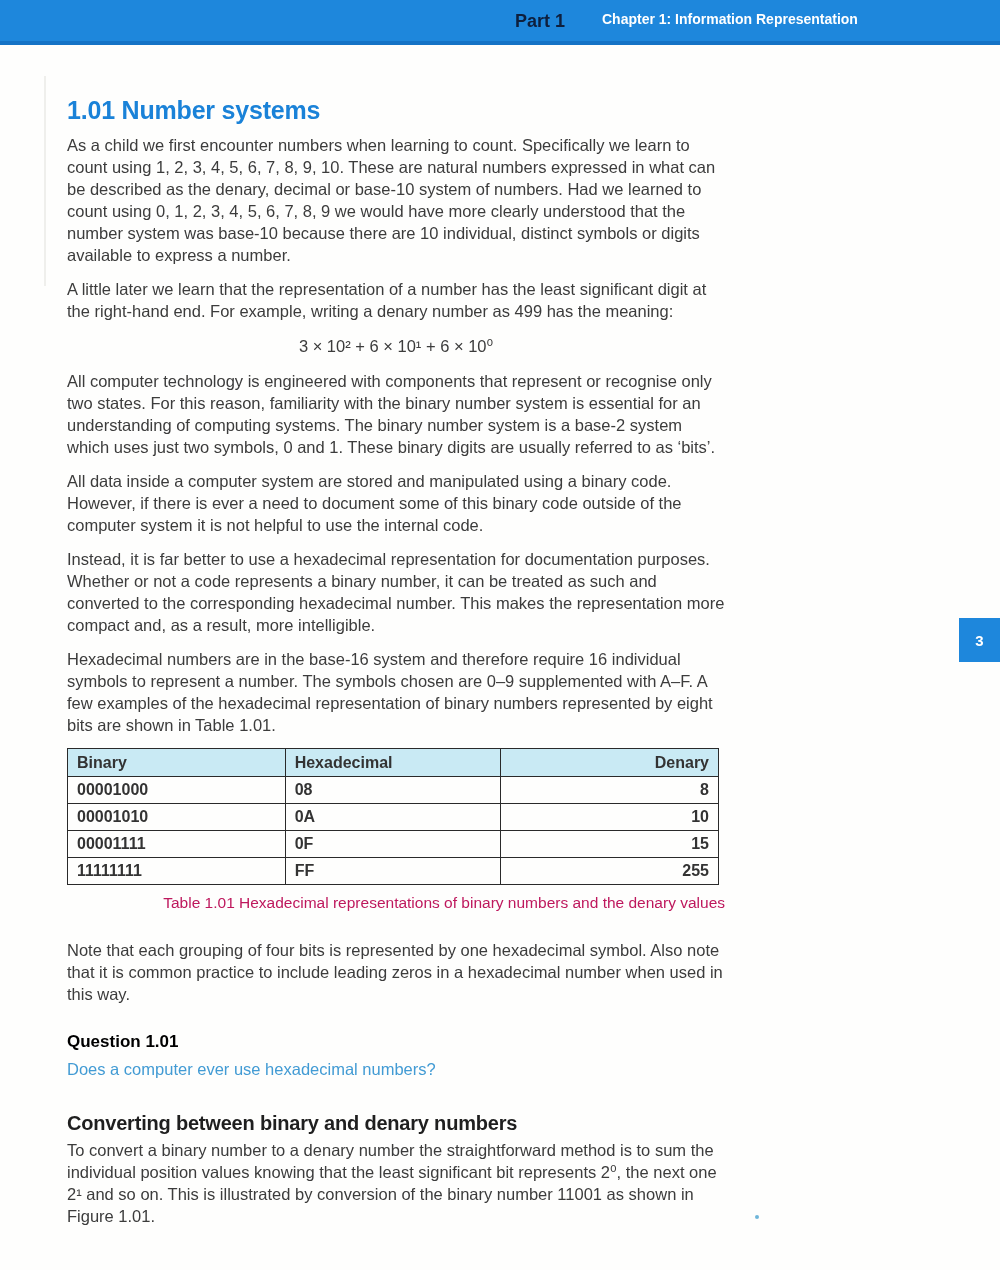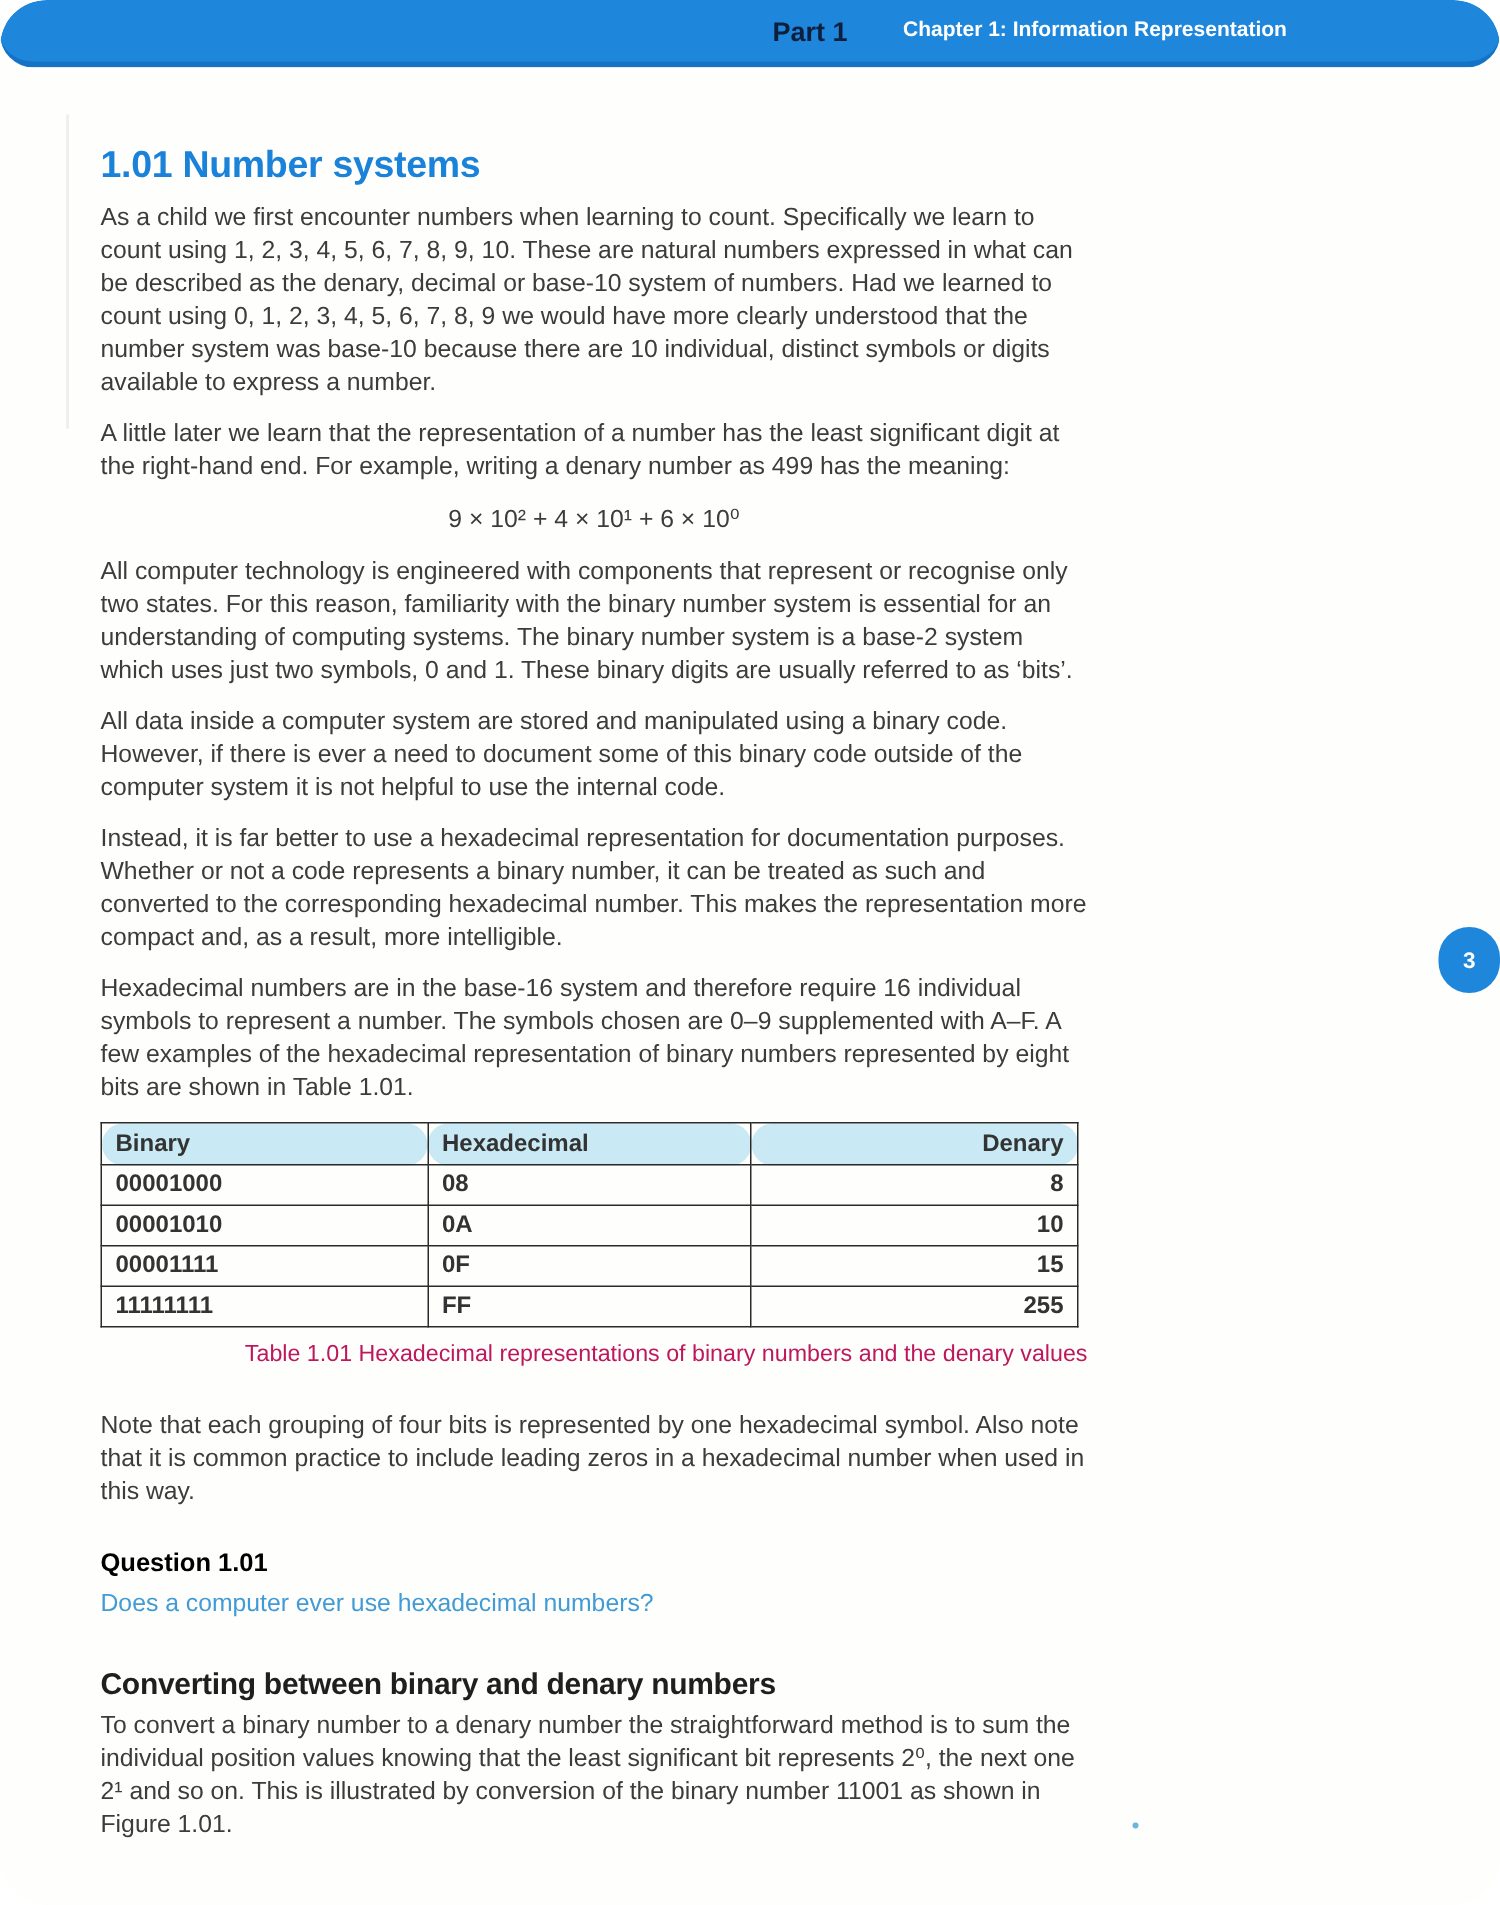--- a/index.html
+++ b/index.html
@@ -1,15 +1,15 @@
 <!DOCTYPE html>
 <html><head>
 <meta charset="utf-8">
 <style>
-  * { margin:0; padding:0; box-sizing:border-box;border-radius:31px; }
+  * { margin:0; padding:0; box-sizing:border-box; }
   html,body { background:#ffffff; }
   .page {
     position:relative;
     width:1000px; height:1270px;
     background:#fefefd;
     font-family:"Liberation Sans","DejaVu Sans",sans-serif;
     overflow:hidden;
   }
   .header-bar {
     position:absolute; top:0; left:0; width:1000px; height:45px;
@@ -85,21 +85,21 @@
 
   <div class="crease"></div>
 
   <div class="content">
 
     <h1 class="section-title">1.01 Number systems</h1>
 
     <p>As a child we first encounter numbers when learning to count. Specifically we learn to count using 1, 2, 3, 4, 5, 6, 7, 8, 9, 10. These are natural numbers expressed in what can be described as the denary, decimal or base-10 system of numbers. Had we learned to count using 0, 1, 2, 3, 4, 5, 6, 7, 8, 9 we would have more clearly understood that the number system was base-10 because there are 10 individual, distinct symbols or digits available to express a number.</p>
     <p>A little later we learn that the representation of a number has the least significant digit at the right-hand end. For example, writing a denary number as 499 has the meaning:</p>
 
-    <div class="formula">9 × 10² + 4 × 10¹ + 6 × 10⁰</div>
+    <div class="formula">3 × 10² + 6 × 10¹ + 6 × 10⁰</div>
 
     <p>All computer technology is engineered with components that represent or recognise only two states. For this reason, familiarity with the binary number system is essential for an understanding of computing systems. The binary number system is a base-2 system which uses just two symbols, 0 and 1. These binary digits are usually referred to as ‘bits’.</p>
     <p>All data inside a computer system are stored and manipulated using a binary code. However, if there is ever a need to document some of this binary code outside of the computer system it is not helpful to use the internal code.</p>
     <p>Instead, it is far better to use a hexadecimal representation for documentation purposes. Whether or not a code represents a binary number, it can be treated as such and converted to the corresponding hexadecimal number. This makes the representation more compact and, as a result, more intelligible.</p>
     <p>Hexadecimal numbers are in the base-16 system and therefore require 16 individual symbols to represent a number. The symbols chosen are 0–9 supplemented with A–F. A few examples of the hexadecimal representation of binary numbers represented by eight bits are shown in Table 1.01.</p>
 
     <table class="hex-table">
       <thead>
         <tr>
           <th style="width:218px">Binary</th>

